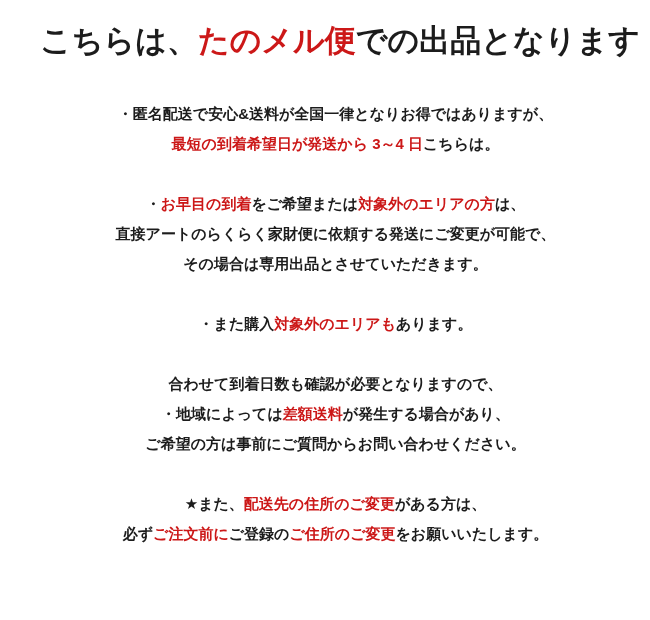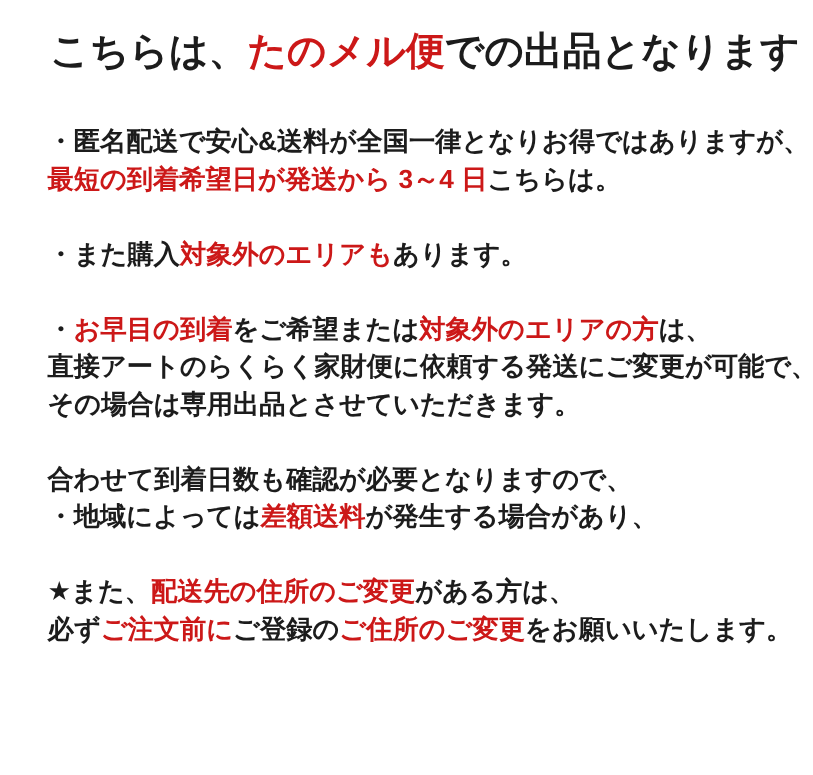--- a/index.html
+++ b/index.html
@@ -25,52 +25,54 @@
   }
   .title {
     font-size: 31px;
     line-height: 37px;
     margin: 0 0 40px 2px;
     color: var(--ink);
     white-space: nowrap;
     font-weight: bold;
   }
   .para {
-    font-size: 21px;
+    font-size: 15px;
     line-height: 30px;
     margin: 0 0 30px 0;
     color: var(--ink);
+    text-align: center;
   }
   .line {
     white-space: nowrap;
   }
   .red {
     color: var(--accent);
   }
 </style>
 </head>
 <body style="--accent: #cc1818; --ink: #1c1c1c; background: rgb(255, 255, 255);">
 
 <div class="page">
   <h1 class="title"><span>こちらは、</span><span class="red">たのメル便</span><span>での出品となります</span></h1>
   <div id="paragraph-list">
       <div class="para">
         <div class="line"><span>・匿名配送で安心&amp;送料が全国一律となりお得ではありますが、</span></div>
         <div class="line"><span class="red">最短の到着希望日が発送から 3～4 日</span><span>こちらは。</span></div>
       </div>
       <div class="para">
-        <div class="line"><span>・また購入</span><span class="red">対象外のエリアも</span><span>あります。</span></div>
-      </div>
-      <div class="para">
         <div class="line"><span>・</span><span class="red">お早目の到着</span><span>をご希望または</span><span class="red">対象外のエリアの方</span><span>は、</span></div>
         <div class="line"><span>直接アートのらくらく家財便に依頼する発送にご変更が可能で、</span></div>
         <div class="line"><span>その場合は専用出品とさせていただきます。</span></div>
       </div>
       <div class="para">
+        <div class="line"><span>・また購入</span><span class="red">対象外のエリアも</span><span>あります。</span></div>
+      </div>
+      <div class="para">
         <div class="line"><span>合わせて到着日数も確認が必要となりますので、</span></div>
         <div class="line"><span>・地域によっては</span><span class="red">差額送料</span><span>が発生する場合があり、</span></div>
+        <div class="line"><span>ご希望の方は事前にご質問からお問い合わせください。</span></div>
       </div>
       <div class="para">
         <div class="line"><span>★また、</span><span class="red">配送先の住所のご変更</span><span>がある方は、</span></div>
         <div class="line"><span>必ず</span><span class="red">ご注文前に</span><span>ご登録の</span><span class="red">ご住所のご変更</span><span>をお願いいたします。</span></div>
       </div>
     </div>
 </div>
 
 </body></html>

